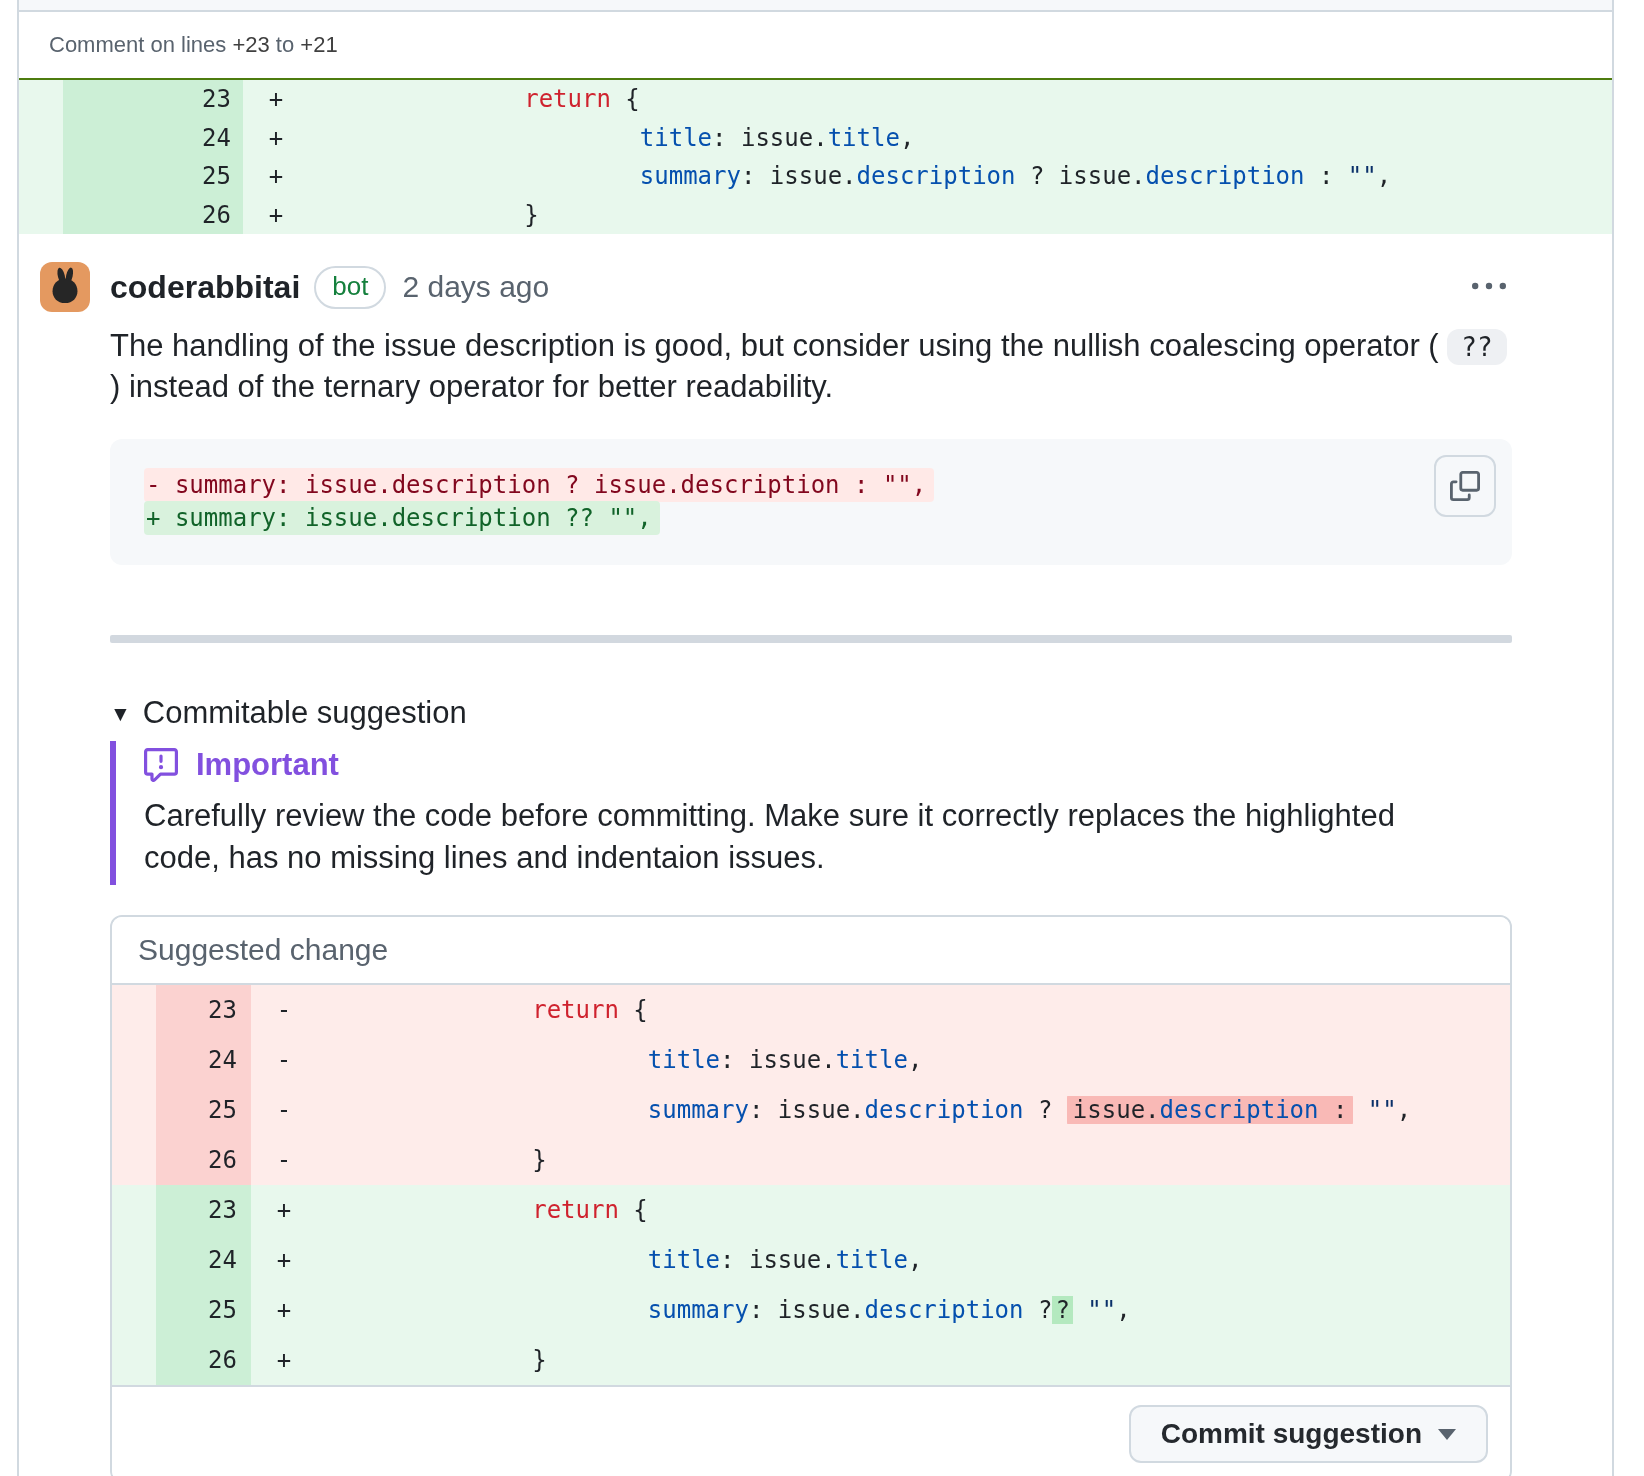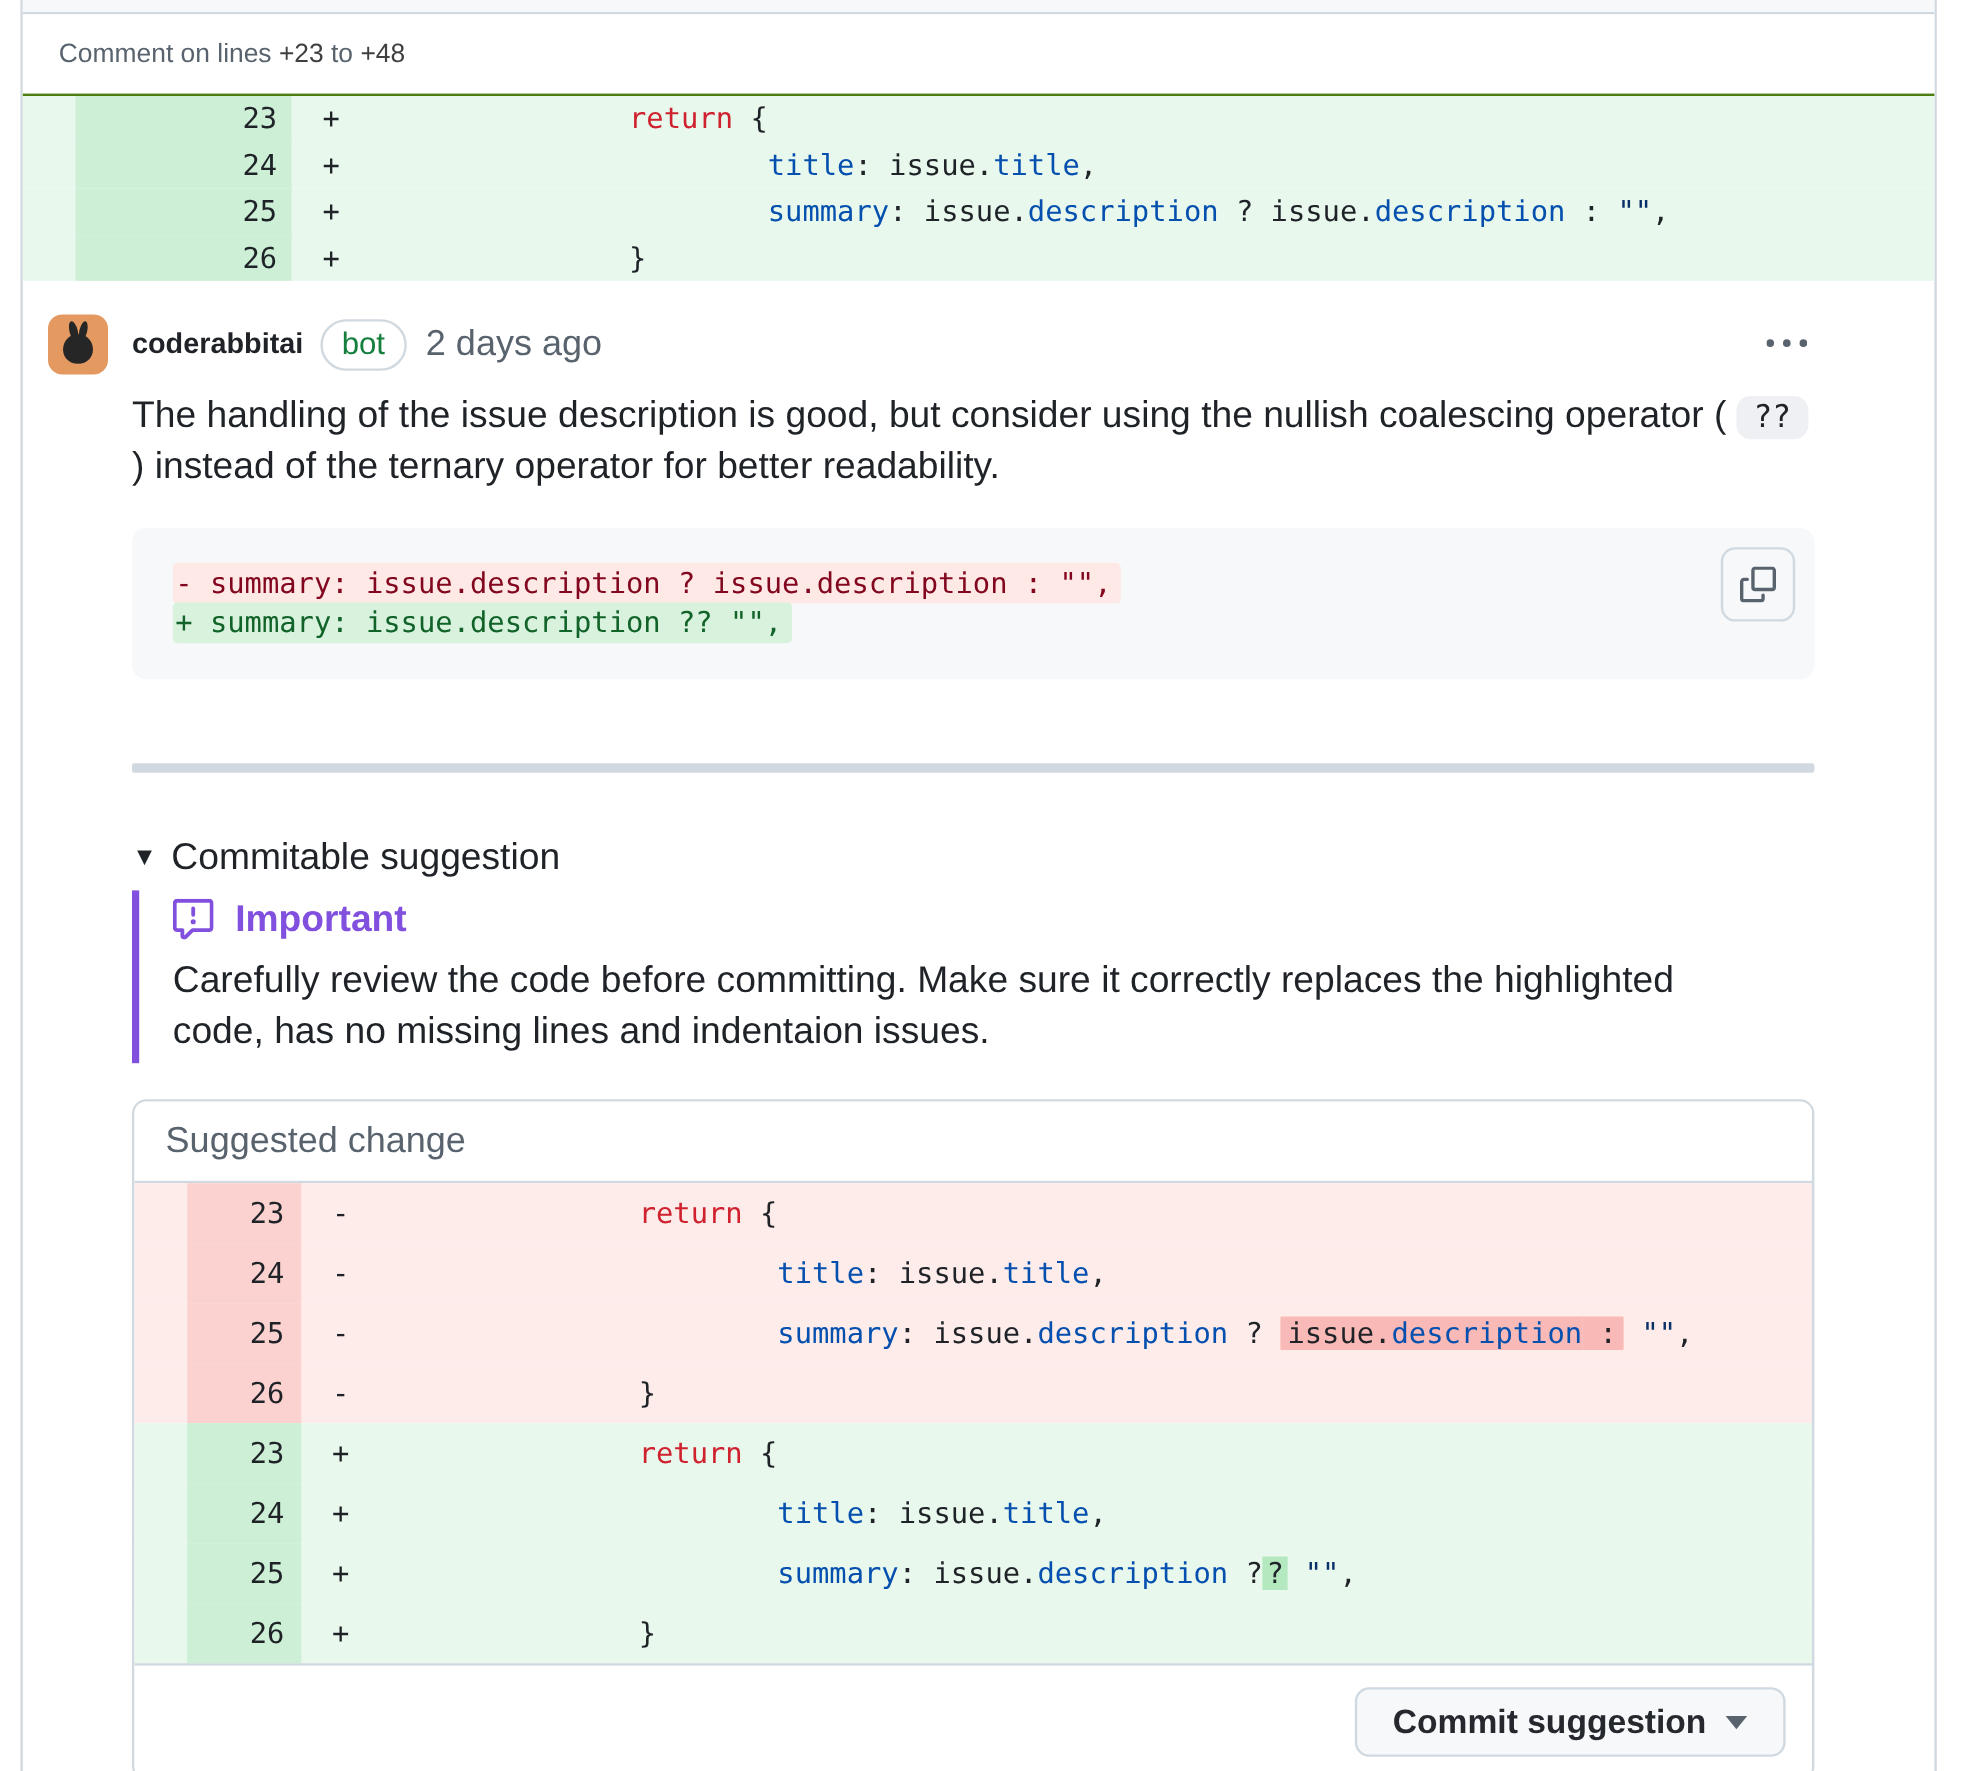--- a/index.html
+++ b/index.html
@@ -26,21 +26,21 @@
   .add .seg-h{background:#b4e9bf;}
   .seg-h{padding-top:6px; padding-bottom:6px;}
   .seg-h-start{border-radius:8px 0 0 8px; padding-left:6px;}
   .seg-h-end{border-radius:0 8px 8px 0; padding-right:6px;}
   .seg-h-solo{border-radius:6px; padding-left:3px; padding-right:3px;}
 
   
   .comment-section{padding:28px 100px 0 21px;}
   .c-header{display:flex; align-items:center;}
   .avatar{width:50px; height:50px; border-radius:12px; background:#e49960; display:flex; align-items:center; justify-content:center; overflow:hidden; flex:none;}
-  .author{font-size:24px; font-weight:700; margin-left:20px; color:#1f2328;}
+  .author{font-size:32px; font-weight:700; margin-left:20px; color:#1f2328;}
   .badge{margin-left:14px; border:2px solid #d1d9e0; border-radius:999px; padding:3px 16px 5px; font-size:26px; color:#15803d;}
   .timestamp{margin-left:16px; font-size:30px; color:#59636e;}
   .spacer{flex:1;}
   .kebab{border:none; background:transparent; display:flex; gap:0; padding:6px; cursor:pointer;}
   .comment-body{margin-left:70px;}
   .p1{font-size:31px; line-height:40px; margin:14px 0 0; color:#1f2328; max-width:1402px;}
   .ic{font-family:"DejaVu Sans Mono", monospace; font-size:26px; background:#eef0f3; border-radius:12px; padding:3px 14px; white-space:pre;}
   .codeblock{position:relative; margin-top:32px; background:#f6f8fa; border-radius:12px; padding:30px 34px; font-family:"DejaVu Sans Mono", monospace; font-size:24px; line-height:33px; width:1402px; box-sizing:border-box;}
   .cline{white-space:pre;}
   .line-del{color:#82071e; background:#ffe9e7; border-radius:4px; padding:3px 8px 3px 2px;margin-top:33px;}
@@ -68,21 +68,21 @@
 <body>
 
 <div class="frame">
 
   <div class="strip"></div>
 
   <div class="lines-row">
     <span>Comment on lines </span>
       <span class="grn">+23</span>
       <span> to </span>
-      <span class="grn">+48</span>
+      <span class="grn">+21</span>
   </div>
 
   <div>
     <div class="drow add h38">
       <span class="dnum">23</span>
       <span class="dmark">+</span>
       <span class="dcode"><span class="seg seg-p">                </span><span class="seg seg-k">return</span><span class="seg seg-p"> {</span></span>
     </div>
     <div class="drow add h38">
       <span class="dnum">24</span>

